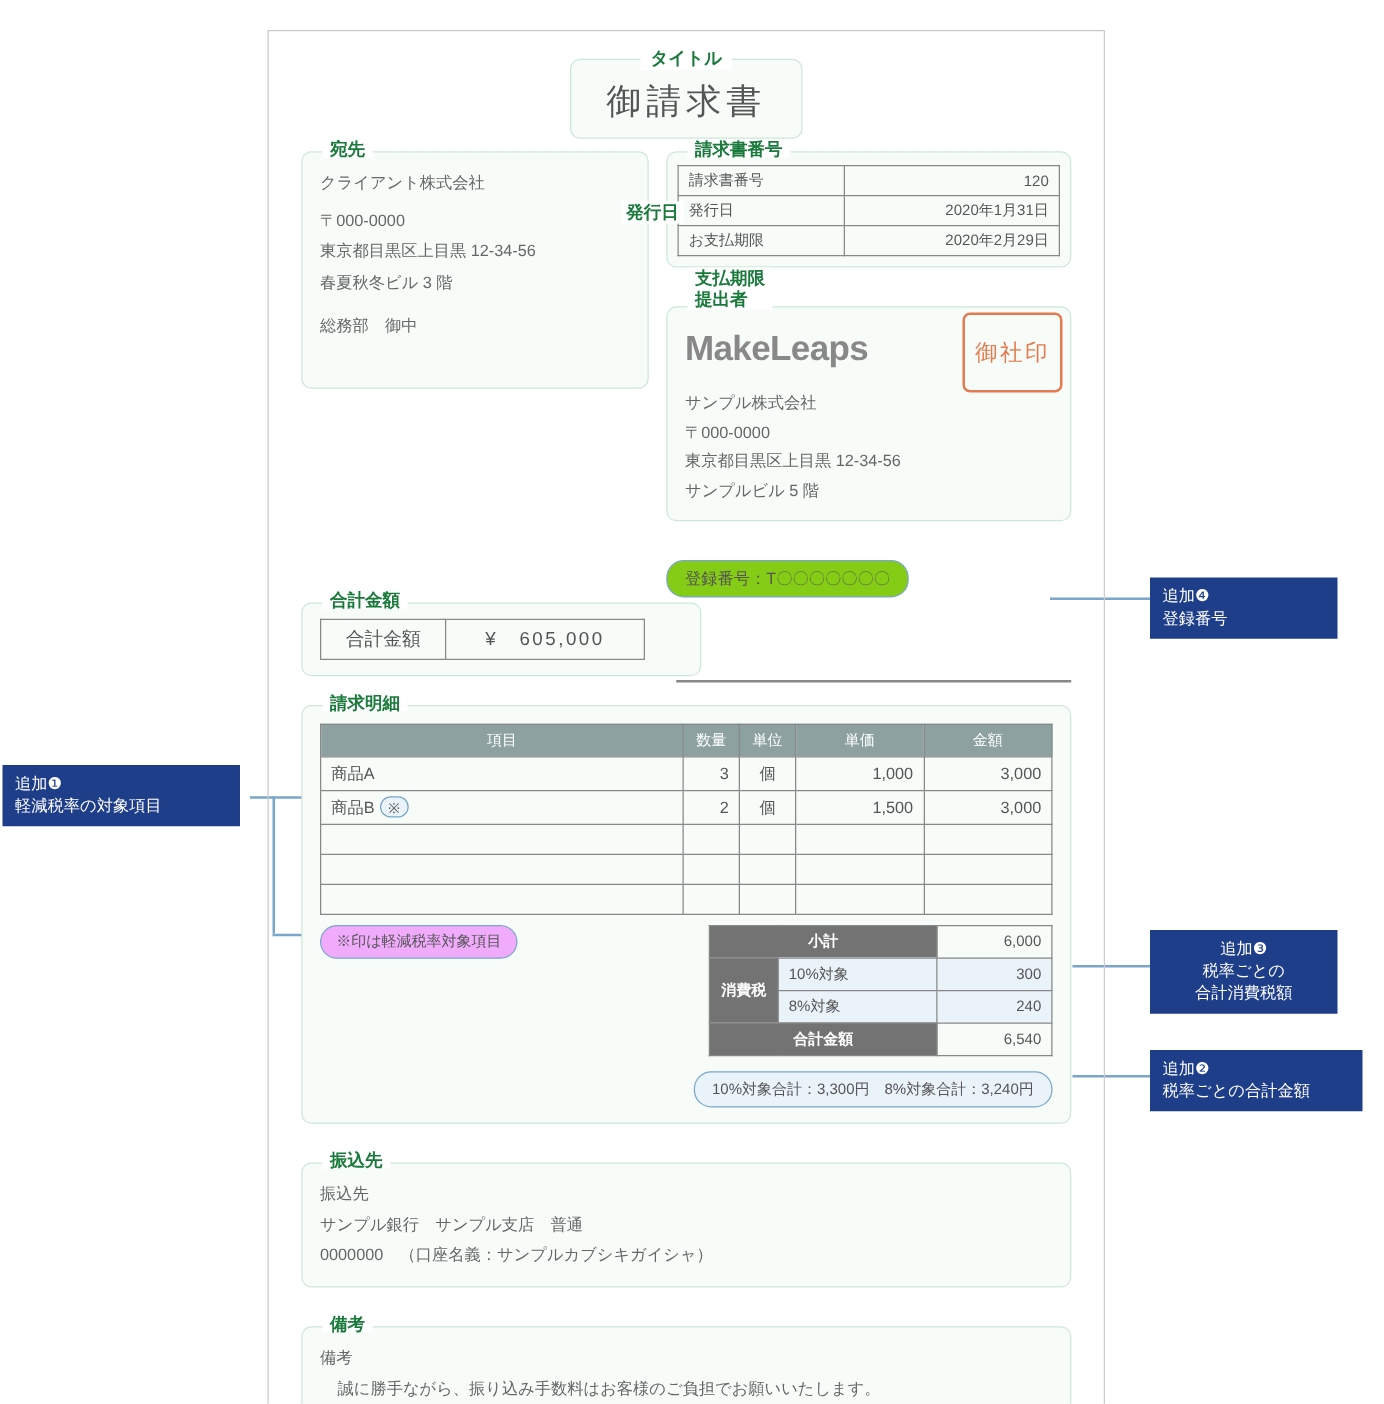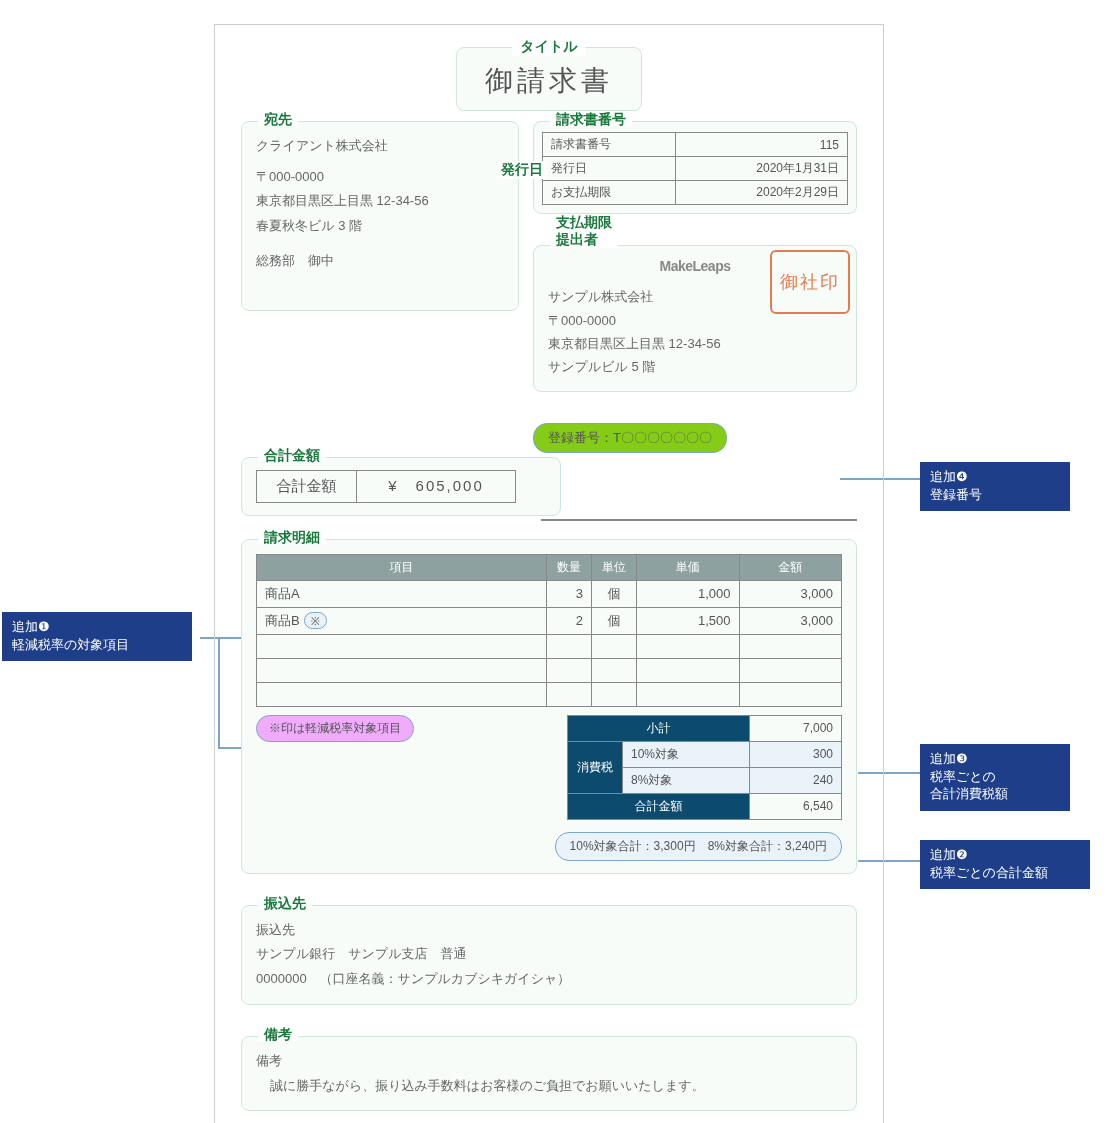--- a/index.html
+++ b/index.html
@@ -40,21 +40,21 @@
 
   .recipient .section-body { line-height: 1.9; color:#666; }
 
   
   .meta-table { width: 100%; border-collapse: collapse; }
   .meta-table td { border: 1px solid #888; padding: 3px 8px; font-size: 12px; color:#555; }
   .meta-table td:last-child { text-align: right; }
   .side-label { position:absolute; color:#1a7a3c; font-weight:600; font-size:14px; background:#fff; padding:0 4px; }
 
   .issuer .section-body { line-height: 1.8; color:#666; position:relative; }
-  .logo { font-size: 14px; font-weight: 800; color:#888; letter-spacing: -0.5px; text-align: center; }
+  .logo { font-size: 28px; font-weight: 800; color:#888; letter-spacing: -0.5px; }
   .stamp {
     position: absolute; right: 6px; top: 4px;
     width: 80px; height: 64px;
     border: 2px solid #e47a4f; border-radius: 6px;
     color: #e47a4f; font-size: 18px;
     display:flex; align-items:center; justify-content:center;
     letter-spacing: 2px;
   }
   .reg-no { border: 1.5px solid #7aa6c9; border-radius: 14px; background:#84cc16; padding: 5px 14px; color:#555; width: fit-content; }
 
@@ -70,21 +70,21 @@
   .items-table .num { text-align:right; }
   .items-table .ctr { text-align:center; }
 
   .mark-circle { display:inline-block; border:1.5px solid #7aa6c9; border-radius:10px; background:#eaf2fa; padding:0 6px; font-size:11px; margin-left:4px; }
   .note-pill { display:inline-block; border:1.5px solid #7aa6c9; border-radius:14px; background:#f0abfc; padding:4px 12px; color:#555; font-size:12px; margin-top:8px; }
 
   
   .totals-block { display:flex; justify-content:flex-end; margin-top: 8px; }
   .totals-tbl { border-collapse:collapse; width: 275px; }
   .totals-tbl td { border:1px solid #888; padding:4px 8px; font-size:12px; color:#555; }
-  .totals-tbl .hdr { background:#0c4a6e; color:#fff; text-align:center; }
+  .totals-tbl .hdr { background:#737373; color:#fff; text-align:center;font-weight:bold; }
   .totals-tbl .num { text-align:right; }
   .hl { background:#eaf2fa; }
 
   .rate-totals { border:1.5px solid #7aa6c9; border-radius:14px; background:#eaf2fa; padding:5px 14px; color:#555; font-size:12px; margin-top:12px; text-align:center; }
 
   .bank .section-body, .remarks .section-body { color:#666; line-height:1.9; }
 
   
   .callout {
     position:absolute;
@@ -108,21 +108,21 @@
   <div class="line" style="left:200px; top:637px; width:90px;"></div>
   <div class="vline" style="left:218px; top:637px; height:110px;"></div>
   <div class="line" style="left:218px; top:747px; width:50px;"></div>
 
   <div class="callout" style="left:920px; top:462px; width:150px;">
     <span>追加❹</span><br>
     <span>登録番号</span>
   </div>
   <div class="line" style="left:840px; top:478px; width:80px;"></div>
 
-  <div class="callout" style="left:920px; top:744px; width:150px;">
+  <div class="callout" style="left:920px; top:744px; width:150px;text-align:center;">
     <span>追加❸</span><br>
     <span>税率ごとの</span><br>
     <span>合計消費税額</span>
   </div>
   <div class="line" style="left:858px; top:772px; width:62px;"></div>
 
   <div class="callout" style="left:920px; top:840px; width:170px;">
     <span>追加❷</span><br>
     <span>税率ごとの合計金額</span>
   </div>
@@ -154,21 +154,21 @@
 
       <div class="col-right">
 
         <div class="section" style="padding:0;">
           <span class="section-label">請求書番号</span>
           <div class="section-body" style="padding:10px 8px 8px 8px;">
             <table class="meta-table">
               <tbody>
                   <tr>
                     <td>請求書番号</td>
-                    <td>115</td>
+                    <td>120</td>
                   </tr>
               <tr>
                     <td>発行日</td>
                     <td>2020年1月31日</td>
                   </tr>
               <tr>
                     <td>お支払期限</td>
                     <td>2020年2月29日</td>
                   </tr>
             </tbody>
@@ -263,21 +263,21 @@
         </tbody>
           </table>
 
         <div style="display:flex; justify-content:space-between; align-items:flex-start;">
           <span class="note-pill">※印は軽減税率対象項目</span>
           <div class="totals-block">
             <table class="totals-tbl">
               <tbody>
                   <tr>
                 <td class="hdr" colspan="2">小計</td>
-                <td class="num">7,000</td>
+                <td class="num">6,000</td>
               </tr>
               <tr>
                 <td class="hdr hl" rowspan="2" style="width:55px;">消費税</td>
                 <td class="hl">10%対象</td>
                 <td class="num hl">300</td>
               </tr>
               <tr>
                 <td class="hl">8%対象</td>
                 <td class="num hl">240</td>
               </tr>

